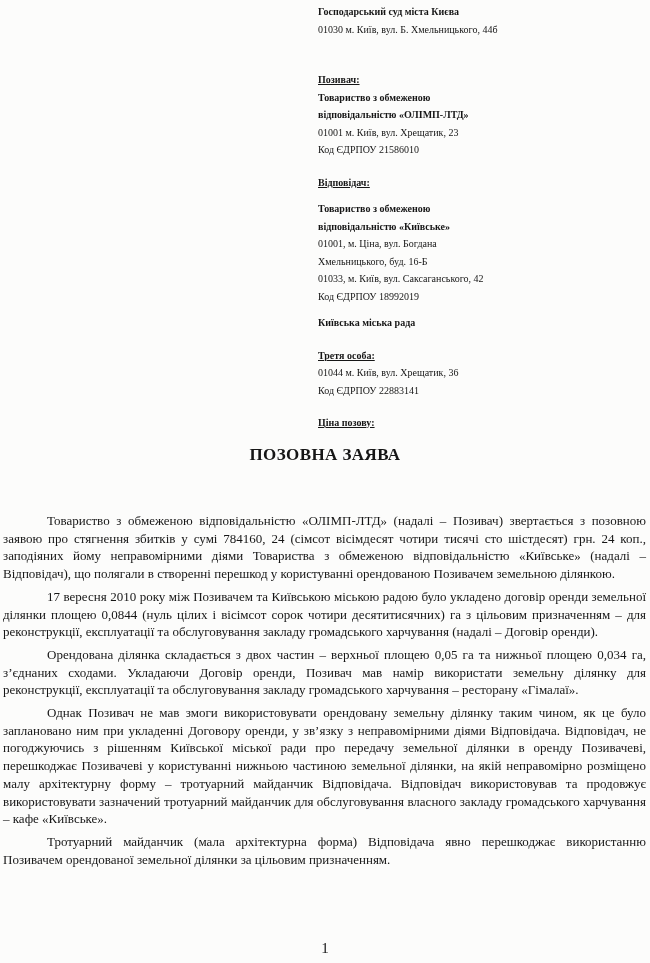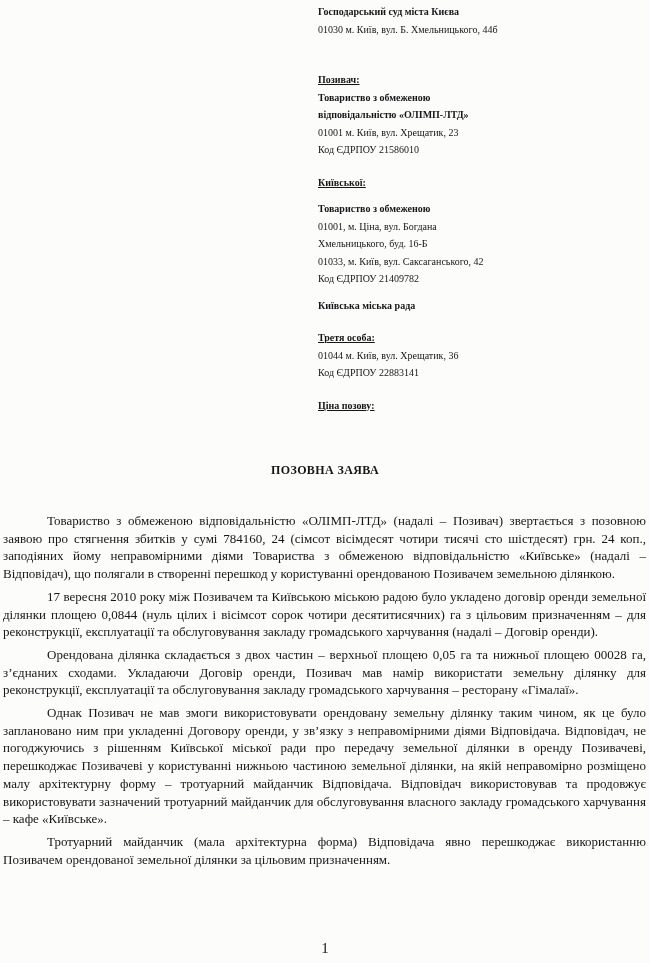--- a/index.html
+++ b/index.html
@@ -39,23 +39,22 @@
   .title-block {
     position: absolute;
     top: 446px;
     left: 0;
     width: 650px;
     text-align: center;
     line-height: 17.5px;
   }
   .title-main {
     font-weight: bold;
-    font-size: 12px;
+    font-size: 17px;
     letter-spacing: 0.4px;
-    margin-top: 16px;
   }
   .title-sub {
     font-weight: bold;
     font-size: 16px;
   }
   
   .doc-body {
     position: absolute;
     top: 512px;
     left: 3px;
@@ -87,43 +86,44 @@
 
     <div class="hline b">Господарський суд міста Києва</div>
     <div class="hline">01030 м. Київ, вул. Б. Хмельницького, 44б</div>
 
     <div class="hline role-label gap-lg">Позивач:</div>
     <div class="hline b">Товариство з обмеженою</div>
     <div class="hline b">відповідальністю «ОЛІМП-ЛТД»</div>
     <div class="hline">01001 м. Київ, вул. Хрещатик, 23</div>
     <div class="hline">Код ЄДРПОУ 21586010</div>
 
-    <div class="hline role-label gap-md">Київської:</div>
+    <div class="hline role-label gap-md">Відповідач:</div>
     <div class="hline b gap-after-label">Товариство з обмеженою</div>
+    <div class="hline b">відповідальністю «Київське»</div>
     <div class="hline">01001, м. Ціна, вул. Богдана</div>
     <div class="hline">Хмельницького, буд. 16-Б</div>
     <div class="hline">01033, м. Київ, вул. Саксаганського, 42</div>
-    <div class="hline">Код ЄДРПОУ 21409782</div>
+    <div class="hline">Код ЄДРПОУ 18992019</div>
 
     <div class="hline b gap-after-label">Київська міська рада</div>
     <div class="hline role-label gap-md">Третя особа:</div>
     <div class="hline">01044 м. Київ, вул. Хрещатик, 36</div>
     <div class="hline">Код ЄДРПОУ 22883141</div>
 
     <div class="hline role-label gap-md">Ціна позову:</div>
 
   </div>
 
   <div class="title-block">
     <div class="title-main">ПОЗОВНА ЗАЯВА</div>
   </div>
 
   <div class="doc-body">
     <p>Товариство з обмеженою відповідальністю «ОЛІМП-ЛТД» (надалі – Позивач) звертається з позовною заявою про стягнення збитків у сумі 784160, 24 (сімсот вісімдесят чотири тисячі сто шістдесят) грн. 24 коп., заподіяних йому неправомірними діями Товариства з обмеженою відповідальністю «Київське» (надалі – Відповідач), що полягали в створенні перешкод у користуванні орендованою Позивачем земельною ділянкою.</p>
     <p>17 вересня 2010 року між Позивачем та Київською міською радою було укладено договір оренди земельної ділянки площею 0,0844 (нуль цілих і вісімсот сорок чотири десятитисячних) га з цільовим призначенням – для реконструкції, експлуатації та обслуговування закладу громадського харчування (надалі – Договір оренди).</p>
-    <p>Орендована ділянка складається з двох частин – верхньої площею 0,05 га та нижньої площею 00028 га, з’єднаних сходами. Укладаючи Договір оренди, Позивач мав намір використати земельну ділянку для реконструкції, експлуатації та обслуговування закладу громадського харчування – ресторану «Гімалаї».</p>
+    <p>Орендована ділянка складається з двох частин – верхньої площею 0,05 га та нижньої площею 0,034 га, з’єднаних сходами. Укладаючи Договір оренди, Позивач мав намір використати земельну ділянку для реконструкції, експлуатації та обслуговування закладу громадського харчування – ресторану «Гімалаї».</p>
     <p>Однак Позивач не мав змоги використовувати орендовану земельну ділянку таким чином, як це було заплановано ним при укладенні Договору оренди, у зв’язку з неправомірними діями Відповідача. Відповідач, не погоджуючись з рішенням Київської міської ради про передачу земельної ділянки в оренду Позивачеві, перешкоджає Позивачеві у користуванні нижньою частиною земельної ділянки, на якій неправомірно розміщено малу архітектурну форму – тротуарний майданчик Відповідача. Відповідач використовував та продовжує використовувати зазначений тротуарний майданчик для обслуговування власного закладу громадського харчування – кафе «Київське».</p>
     <p>Тротуарний майданчик (мала архітектурна форма) Відповідача явно перешкоджає використанню Позивачем орендованої земельної ділянки за цільовим призначенням.</p>
   </div>
 
   <div class="page-number">1</div>
 
 </div>
 
 </body></html>

